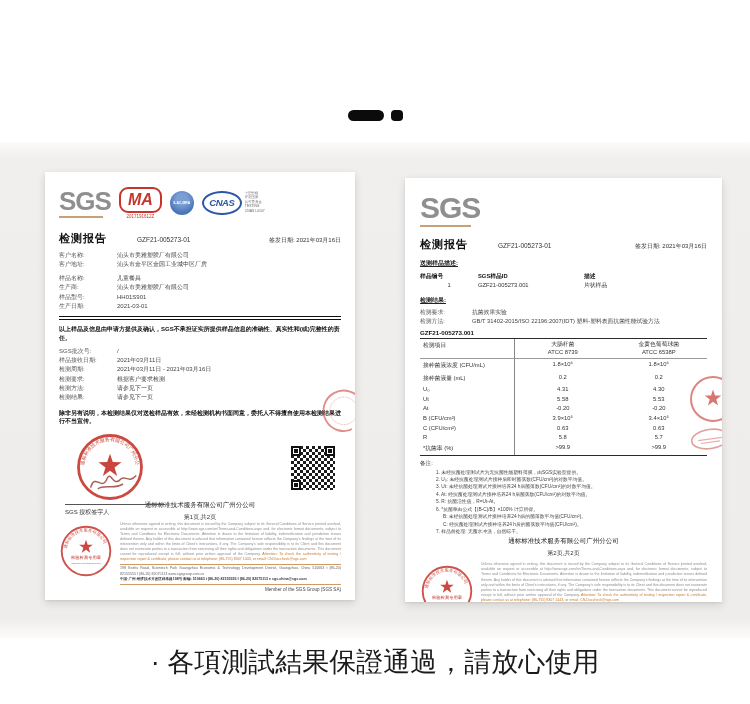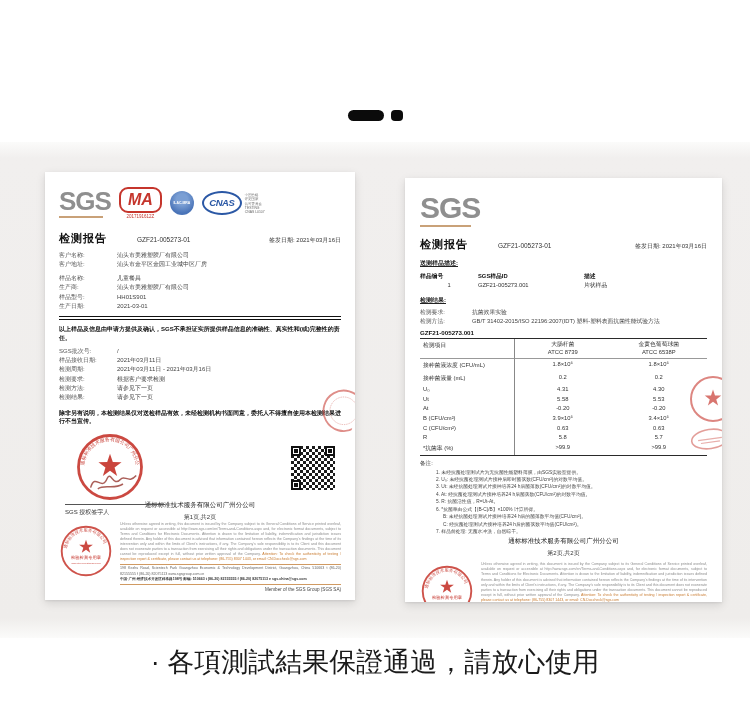--- a/index.html
+++ b/index.html
@@ -31,21 +31,21 @@
   .sgs-logo.big{font-size:30px;}
   .sgs-underline{height:2px;background:#c9a178;width:85%;margin-top:2px;}
   .cma-wrap{text-align:center;}
   .cma-box{display:inline-block;border:2px solid #c5352c;border-radius:9px;padding:1px 7px;
     color:#c5352c;font-weight:bold;font-style:italic;font-size:16px;line-height:1.2;}
   .cma-no{font-size:4.5px;color:#c5352c;margin-top:1px;}
   .ilac-circle{width:24px;height:24px;border-radius:50%;flex:none;
     background:radial-gradient(circle at 50% 35%,#7b9fd4 0 28%,#4a74b8 70%);
     display:flex;align-items:center;justify-content:center;}
   .ilac-text{font-size:3.4px;color:#ffffff;font-weight:bold;}
-  .cnas-wrap{display:flex;align-items:flex-end;gap:3px;}
+  .cnas-wrap{display:flex;align-items:flex-start;gap:3px;}
   .cnas-oval{border:2px solid #2b58a5;border-radius:50%;width:36px;height:20px;color:#2b58a5;
     font-weight:bold;font-style:italic;font-size:9.5px;display:flex;align-items:center;justify-content:center;letter-spacing:-0.5px;}
   .cnas-side{font-size:3.4px;color:#666;line-height:1.3;}
 
   
   .rep-head{display:flex;align-items:baseline;margin:4px 0 5px;}
   .rep-title{font-size:11px;font-weight:bold;color:#111;letter-spacing:1px;}
   .rep-no{font-size:6.5px;color:#333;margin-left:30px;}
   .rep-date{font-size:6px;color:#333;margin-left:auto;}
 

